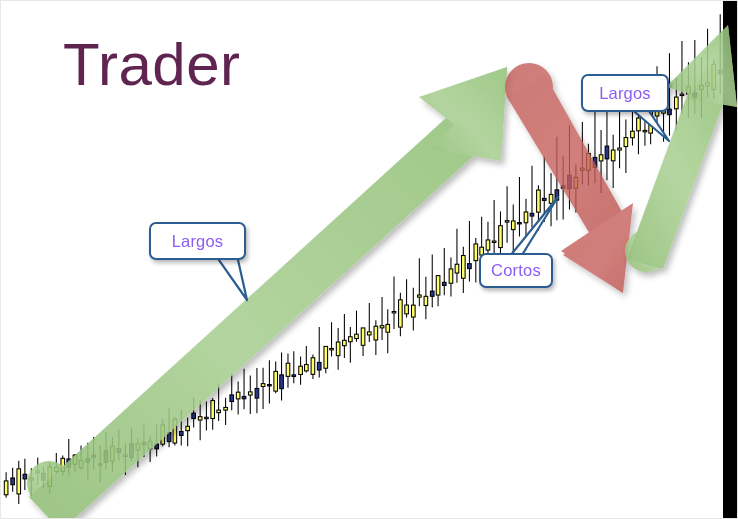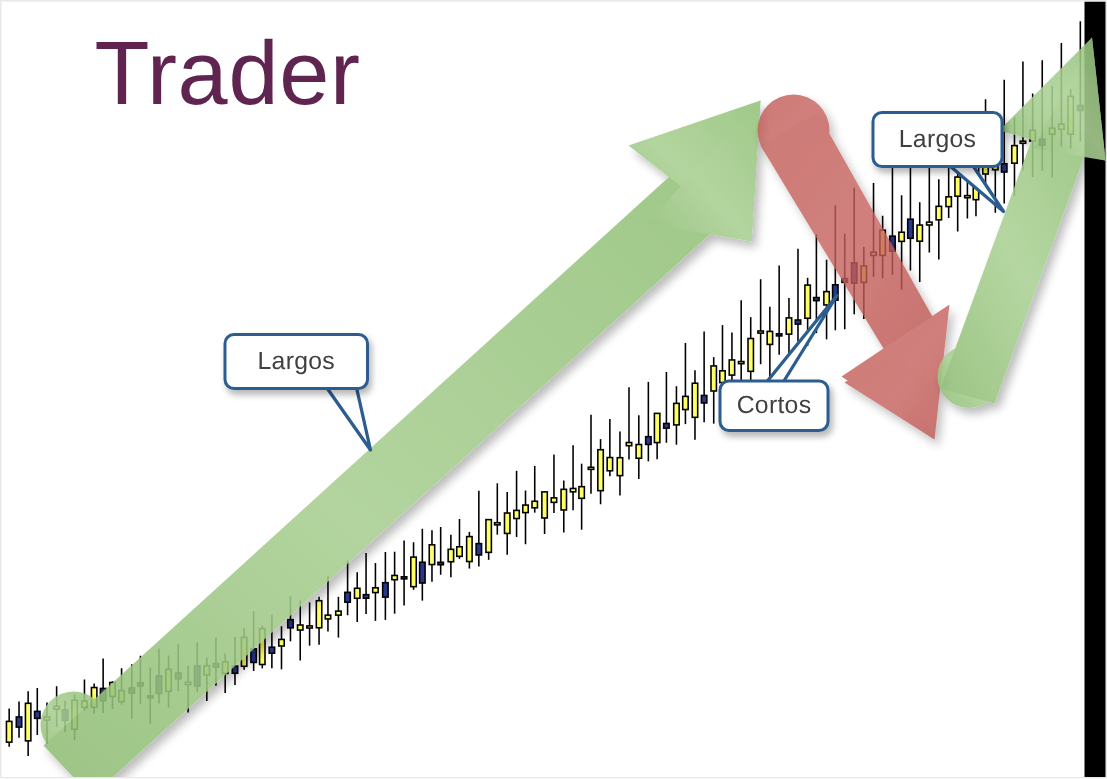--- a/index.html
+++ b/index.html
@@ -10,21 +10,21 @@
     width:738px;height:519px;
     background:#ffffff;
     overflow:hidden;
     border:1px solid #e8e8e8;
     box-sizing:border-box;
   }
 
   
   #title{
     position:absolute;
-    left:62px; top:18px;
+    left:62px; top:34px;
     font-family:"Liberation Sans", sans-serif;
     font-size:60px;
     font-weight:300;
     letter-spacing:0.5px;
     color:#5f2450;
     line-height:1;
     white-space:nowrap;
     user-select:none;
   }
 
@@ -51,21 +51,21 @@
     background:#ffffff;
     border:2.2px solid #2c5d91;
     border-radius:7px;
     box-shadow:2px 3px 4px rgba(0,0,0,0.28);
     box-sizing:border-box;
     display:flex;align-items:center;justify-content:center;
   }
   .callout .label{
     font-family:"Liberation Sans", sans-serif;
     font-size:16.5px;
-    color:#404040;
+    color:#8b5cf6;
     letter-spacing:0.2px;
     white-space:nowrap;
   }
   #callout-1{ left:148px; top:221px; width:97px; height:38px; }
   #callout-2{ left:478px; top:252px; width:74px; height:35px; }
   #callout-3{ left:580px; top:73px; width:88px; height:38px; }
 </style>
 </head>
 <body>
 

